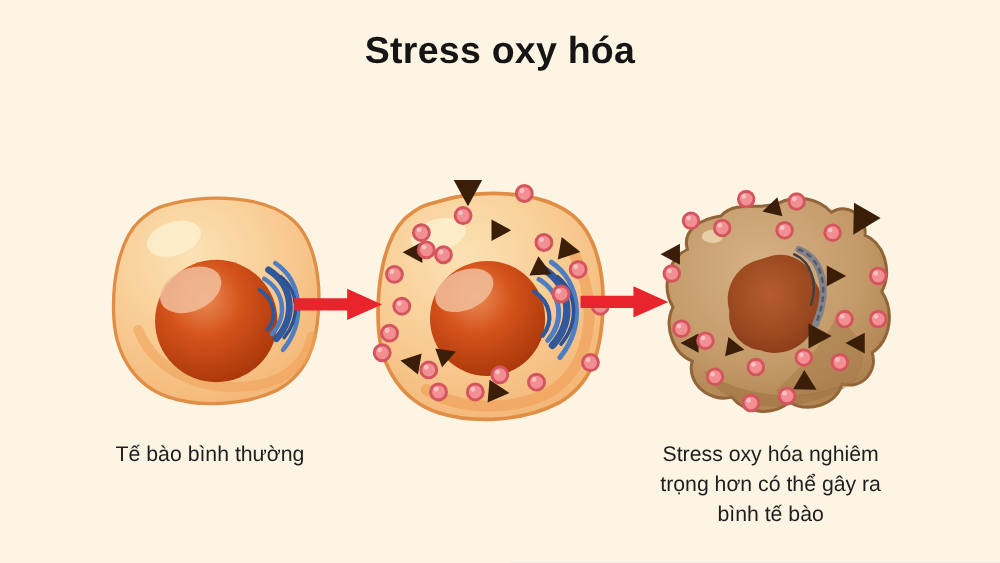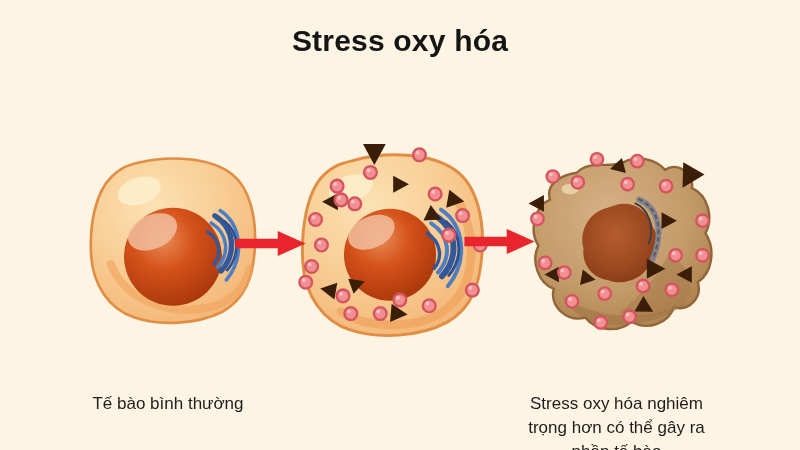--- a/index.html
+++ b/index.html
@@ -15,21 +15,20 @@
   }
   .cell-box{position:absolute;}
   .cell-box svg{width:100%;height:100%;overflow:visible;display:block;}
   .arrow{position:absolute;}
   .arrow svg{display:block;width:100%;height:100%;}
   .arrow polygon{fill:var(--arrow,#E8242C);}
   .caption{
     position:absolute;top:352px;text-align:center;
     font-size:17px;line-height:1.42;color:var(--caption-color,#1E1E1E);
     white-space:pre-line;
-    margin-top:40px;
   }
   .caption.c1{left:48px;width:240px;}
   .caption.c2{left:275px;width:234px;}
   .caption.c3{left:498px;width:237px;}
 </style>
 </head>
 <body>
 
 <div class="canvas">
 
@@ -223,15 +222,15 @@
   </div>
   <div class="arrow" style="left:464px;top:229px;width:72px;height:25px;">
     <svg viewBox="0 0 74 26">
         <polygon points="0,8 44,8 44,0 73,13 44,26 44,18 0,18"></polygon>
       </svg>
   </div>
 
   <div class="caption c1">Tế bào bình thường</div>
   <div class="caption c3">Stress oxy hóa nghiêm
 trọng hơn có thể gây ra
-phần tế bào</div>
+bình tế bào</div>
 
 </div>
 
 </body></html>

